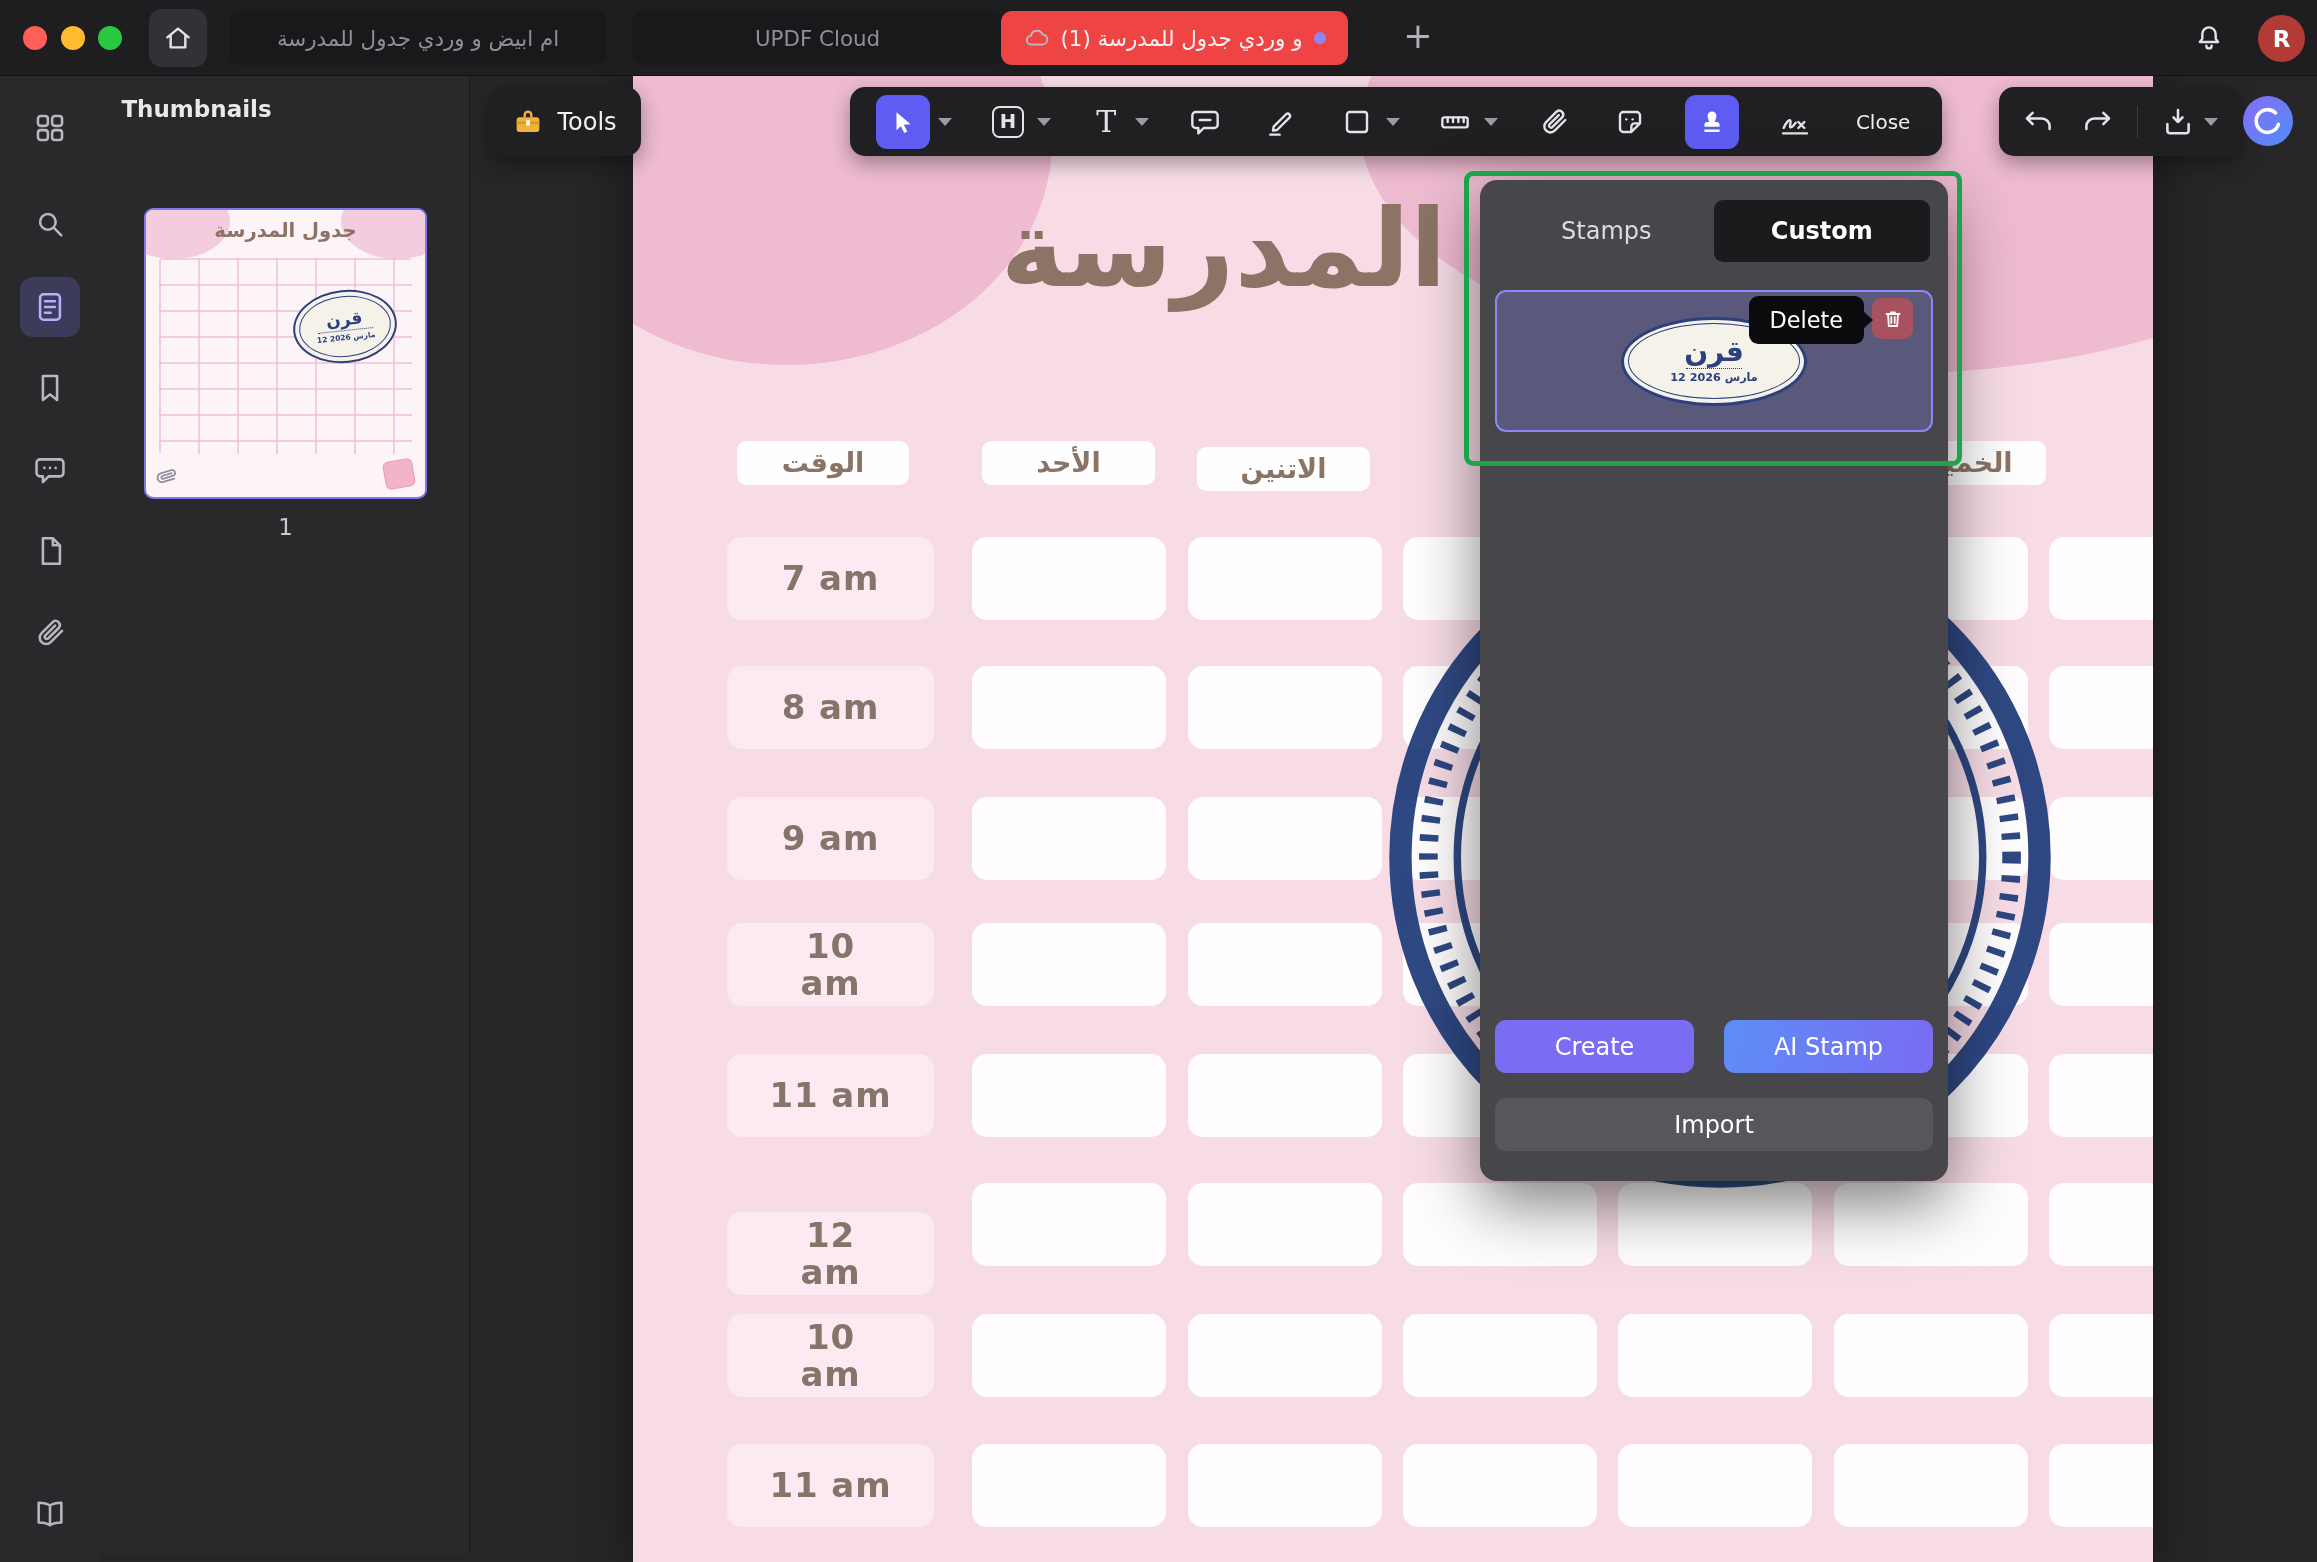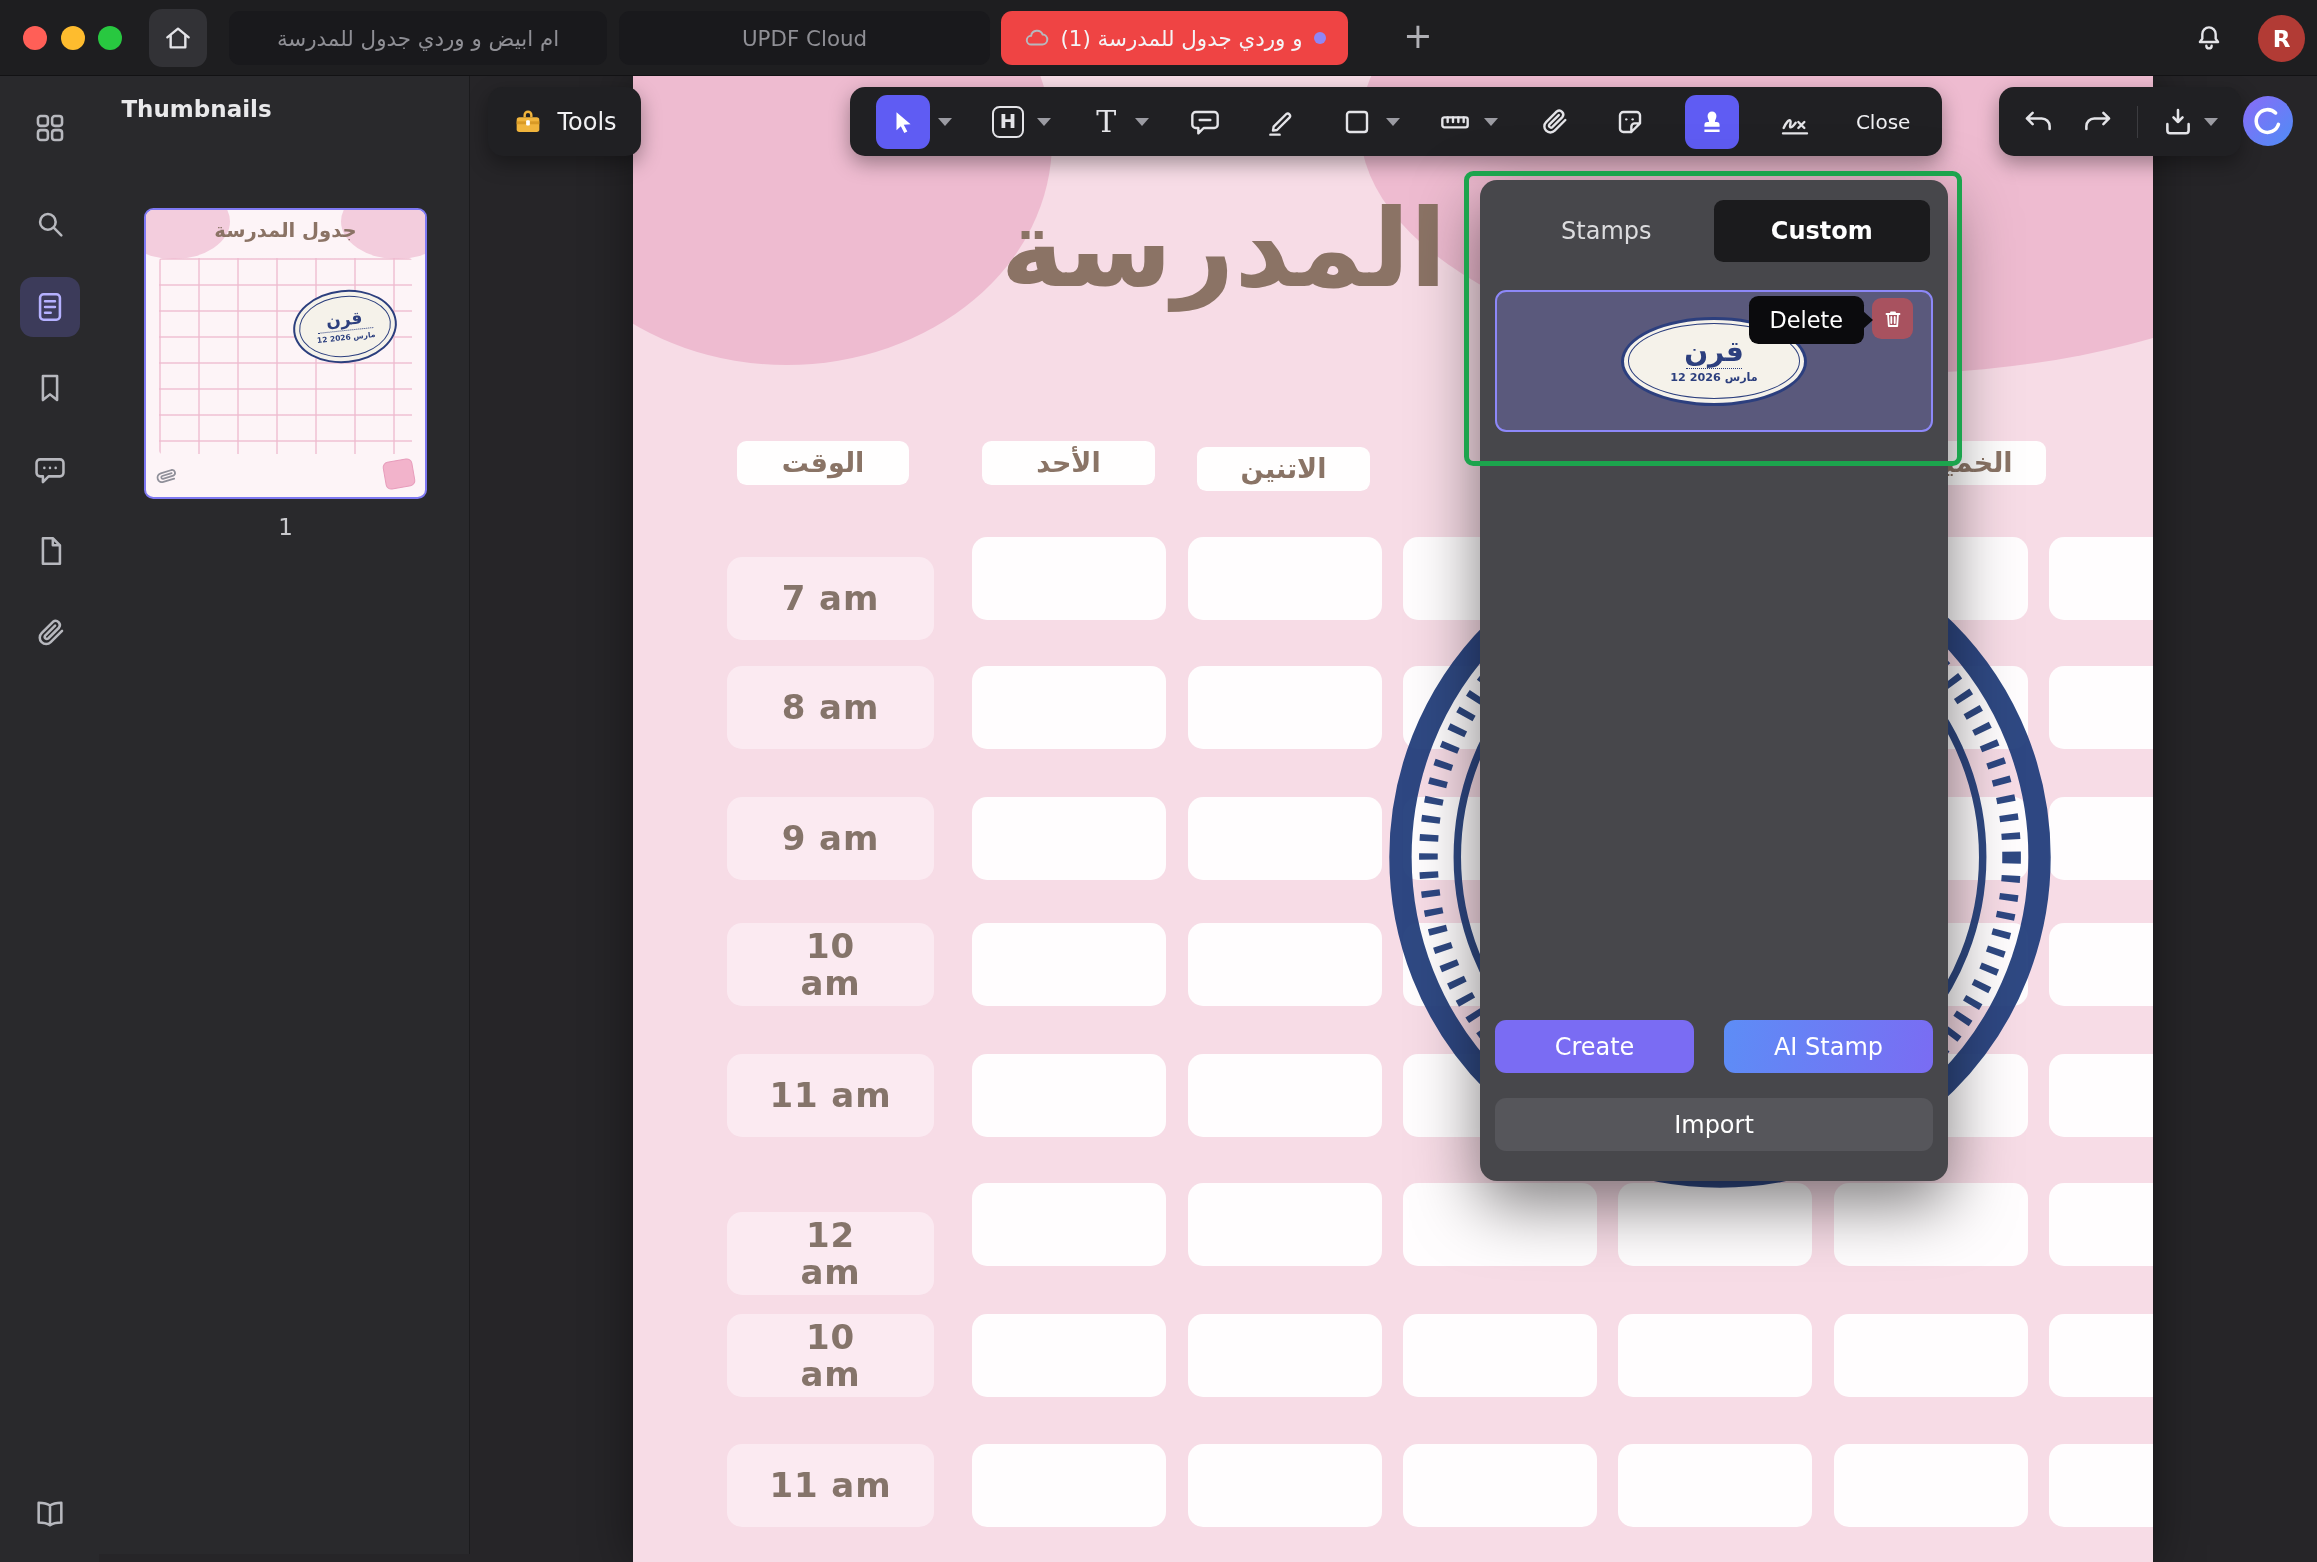--- a/index.html
+++ b/index.html
@@ -16,21 +16,21 @@
   
   .titlebar { position:absolute; left:0; top:0; width:2318px; height:76px; background:#1e1e20; border-bottom:0.9px solid #121214; z-index:90; }
   .traffic { position:absolute; top:26px; width:24px; height:24px; border-radius:50%; }
   .t-red { left:23px; background:#ff5f57; }
   .t-yellow { left:61px; background:#febc2e; }
   .t-green { left:98px; background:#28c840; }
   .home-btn { position:absolute; left:149px; top:9.3px; width:58px; height:58px; border-radius:13px; background:#323236; display:flex; align-items:center; justify-content:center; }
   .tab { position:absolute; top:11.2px; height:54px; border-radius:11.2px; background:#19191c; color:#8f8f95; font-size:21.4px; display:flex; align-items:center; justify-content:center; gap:11.2px; overflow:hidden; white-space:nowrap; padding:0 17px; }
   .tab.active { background:#ef4444; color:#f4f4f6; }
   .tab1 { left:229px; width:378px; }
-  .tab2 { left:619px; width:371px; }
+  .tab2 { left:632px; width:371px; }
   .tab3 { left:1001px; width:347px; }
   .mod-dot { width:12px; height:12px; border-radius:50%; background:#8f86f6; flex:0 0 auto; }
   .newtab { position:absolute; left:1394px; top:11.2px; width:48px; height:54px; color:#b0b0b5; font-size:35px; line-height:50px; text-align:center; border-radius:9.3px; }
   .bell { position:absolute; left:2189px; top:18.6px; width:39px; height:39px; display:flex; align-items:center; justify-content:center; }
   .avatar { position:absolute; left:2258px; top:15px; width:47px; height:47px; border-radius:50%; background:#b23b35; color:#fff; font-size:23px; font-weight:bold; display:flex; align-items:center; justify-content:center; }
 
   
   .sidebar { position:absolute; left:0; top:76px; width:99px; height:1486px; background:#29292c; z-index:80; }
   .side-item { position:absolute; left:19.6px; width:60px; height:60px; border-radius:13px; display:flex; align-items:center; justify-content:center; }
   .side-item.active { background:rgba(128,124,255,0.22); }
@@ -111,21 +111,21 @@
   <div class="page" id="docpage">
     <div class="blob blob-a"></div>
     <div class="blob blob-b"></div>
     <div class="doc-title">جدول المدرسة</div>
     <div class="hdr-pill time-hdr">الوقت</div>
     <svg class="stamp-circle" width="708" height="708" viewBox="0 0 760 760">
       <circle cx="380" cy="380" r="343" fill="none" stroke="#24407d" stroke-width="24"></circle>
       <circle cx="380" cy="380" r="313" fill="none" stroke="#24407d" stroke-width="20" stroke-dasharray="7 13"></circle>
       <circle cx="380" cy="380" r="282" fill="none" stroke="#24407d" stroke-width="8"></circle>
     </svg>
-  <div class="time-cell" style="top: 461px; margin-top: 20px;">7 am</div>
+  <div class="time-cell" style="top: 461px;">7 am</div>
       <div class="time-cell" style="top: 590px;">8 am</div>
       <div class="time-cell" style="top: 721px;">9 am</div>
       <div class="time-cell" style="top: 847px;">10
 am</div>
       <div class="time-cell" style="top: 978px;">11 am</div>
       <div class="time-cell" style="top: 1136px;">12
 am</div>
       <div class="time-cell" style="top: 1238px;">10
 am</div>
       <div class="time-cell" style="top: 1368px;">11 am</div>

